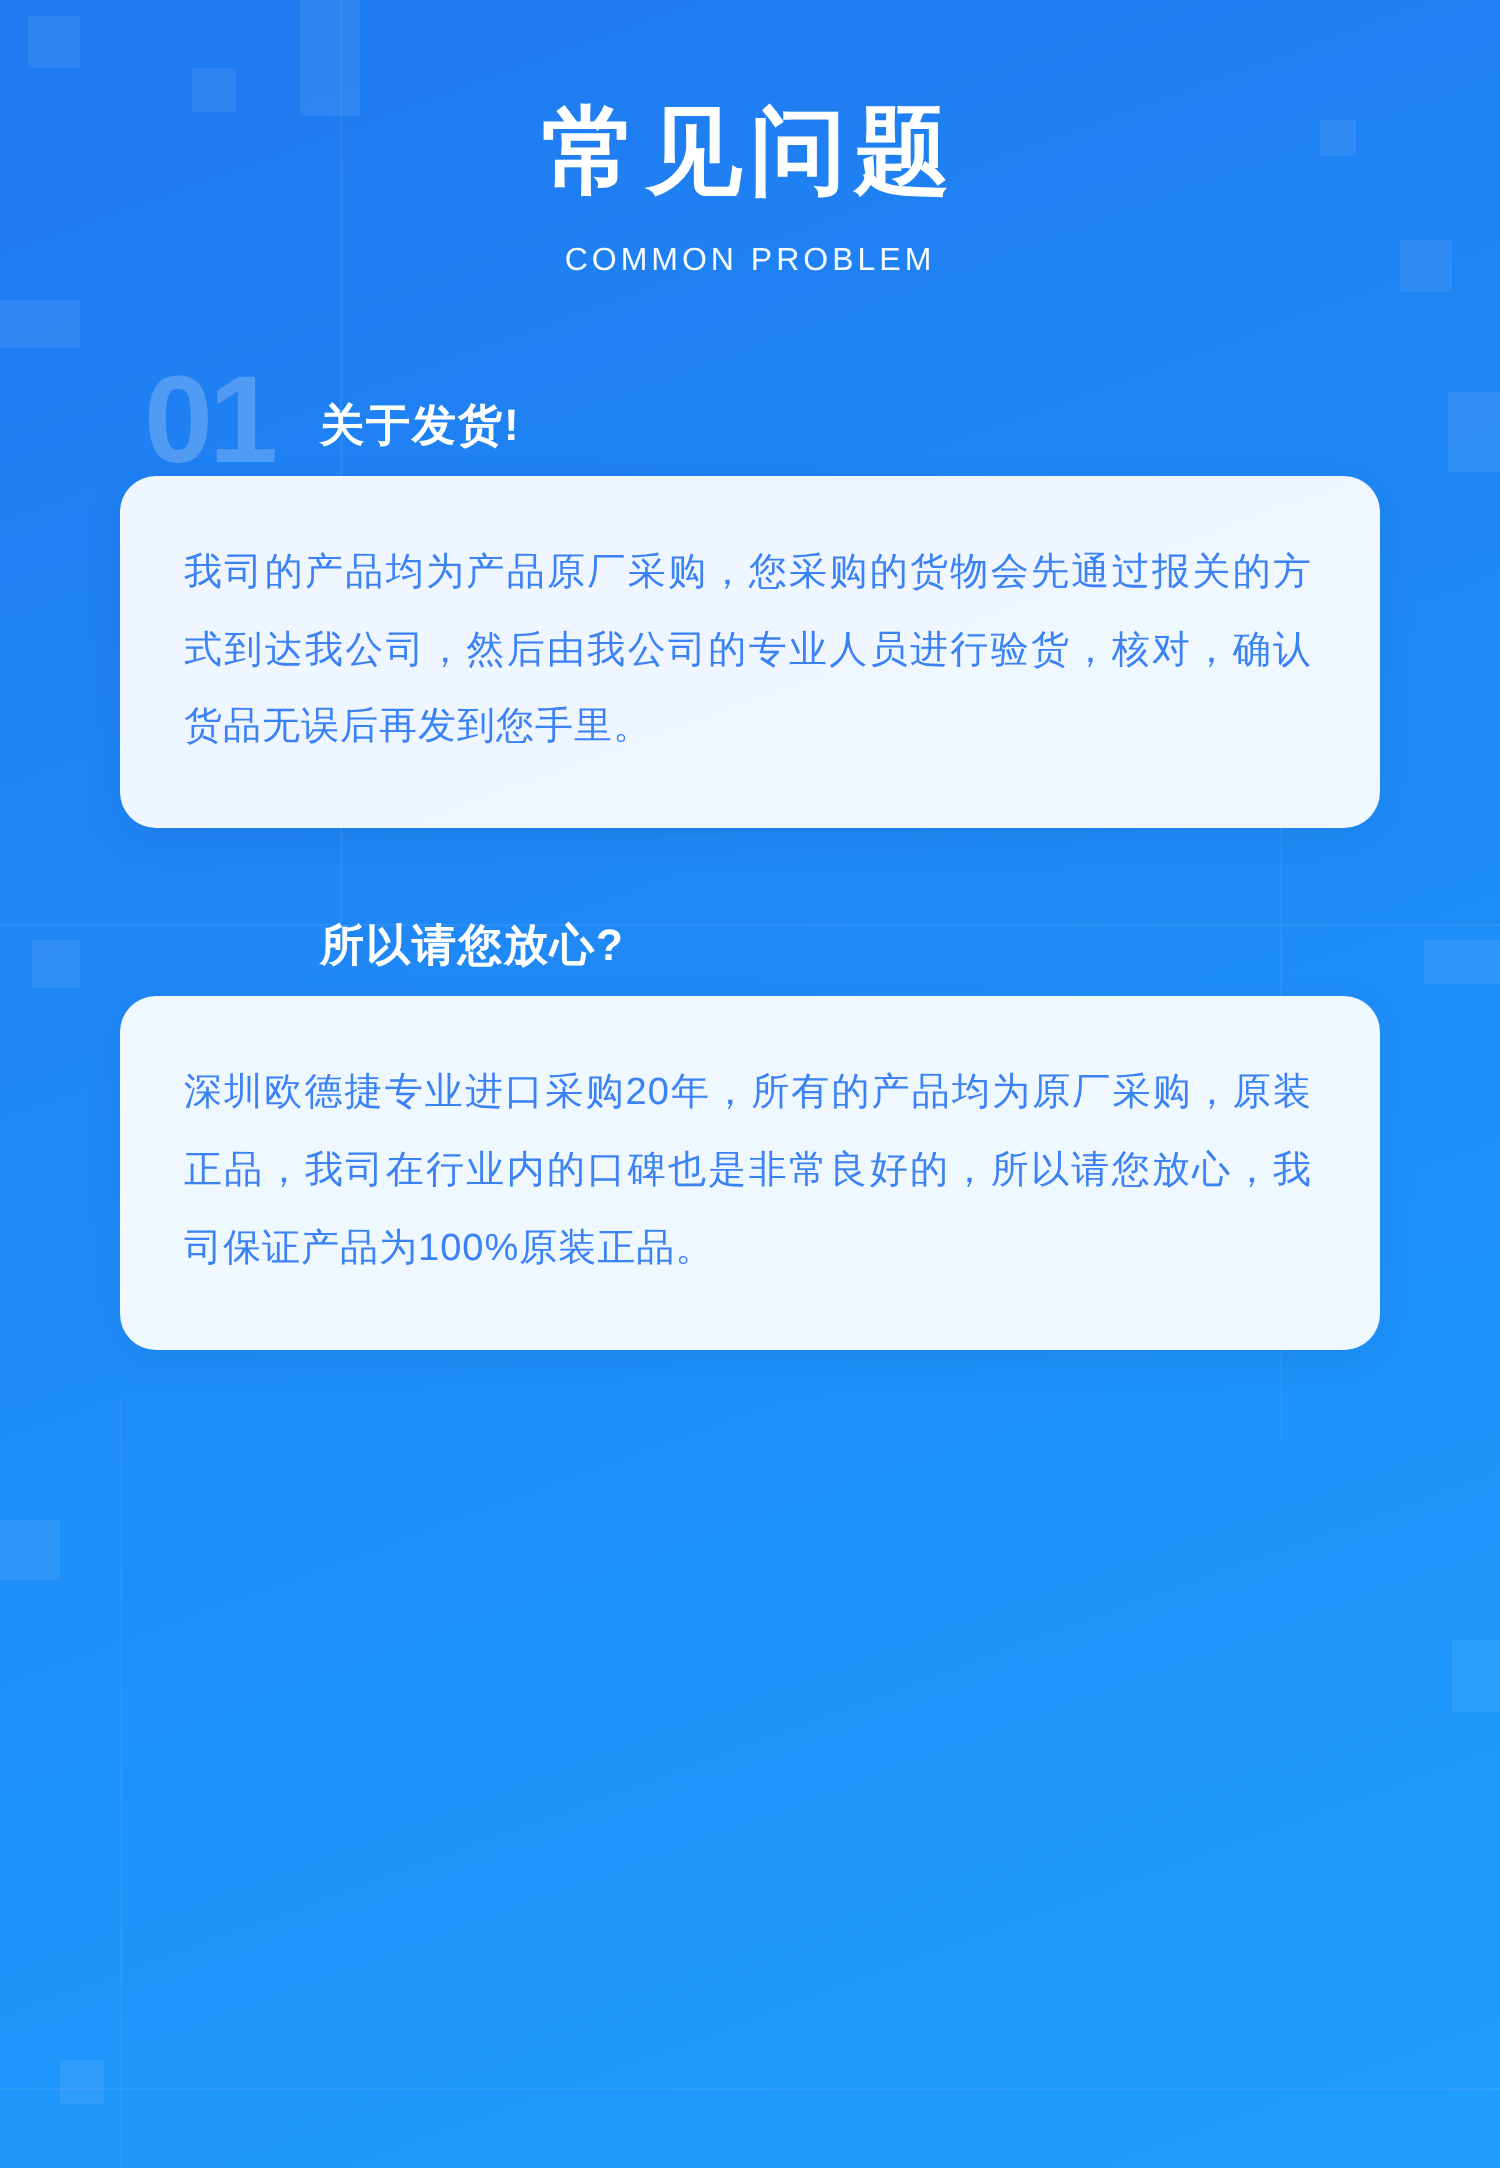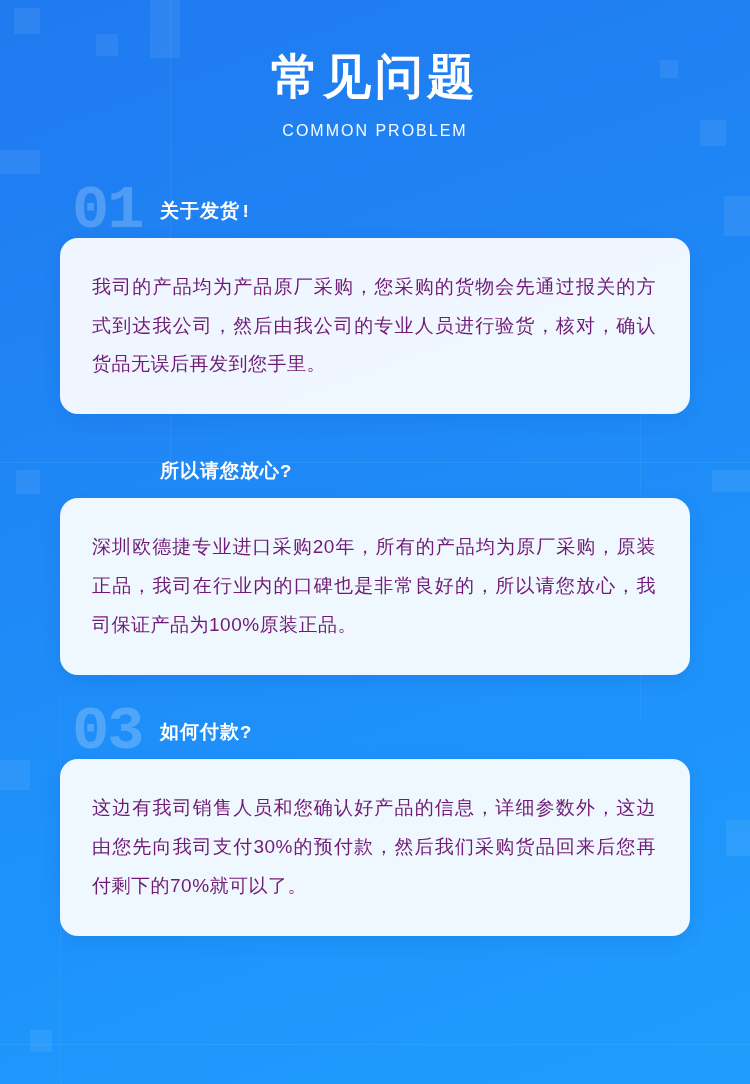--- a/index.html
+++ b/index.html
@@ -58,53 +58,52 @@
   }
   .faq-item {
     position: relative;
     margin-bottom: 34px;
   }
   .faq-head {
     position: relative;
     height: 58px;
     padding-left: 36px;
     box-sizing: border-box;
-    font-family: Liberation Mono, monospace;
   }
   .faq-num {
     position: absolute;
     left: 72px;
     top: -8px;
     font-size: 62px;
     font-weight: bold;
     color: rgba(255,255,255,0.22);
     line-height: 1;
     letter-spacing: -2px;
   }
   .faq-q {
     position: absolute;
     left: 160px;
     top: 10px;
-    font-size: 19px;
+    font-size: 22px;
     font-weight: bold;
     color: #ffffff;
     letter-spacing: 1px;
   }
   .faq-card {
     margin: 0 60px 0 60px;
     background: rgba(255,255,255,0.93);
     border-radius: 18px;
     padding: 30px 34px 30px 32px;
     box-sizing: border-box;
     box-shadow: 0 6px 18px rgba(10,60,140,0.10);
   }
   .faq-text {
     font-size: 19px;
     line-height: 2.05;
-    color: #701a75;
+    color: #3b82f6;
     letter-spacing: 0.5px;
     margin: 0;
     text-align: justify;
   }
   .item1 .faq-card { margin-top: -8px; }
   .item2 .faq-card { margin-top: -8px; }
   .item3 .faq-card { margin-top: -8px; }
 </style>
 </head>
 <body>
@@ -150,24 +149,15 @@
 
     <div class="faq-item item2">
       <div class="faq-head">
         <div class="faq-q">所以请您放心?</div>
       </div>
       <div class="faq-card">
         <p class="faq-text">深圳欧德捷专业进口采购20年，所有的产品均为原厂采购，原装正品，我司在行业内的口碑也是非常良好的，所以请您放心，我司保证产品为100%原装正品。</p>
       </div>
     </div>
 
-    <div class="faq-item item3">
-      <div class="faq-head">
-        <div class="faq-num">03</div>
-        <div class="faq-q">如何付款?</div>
-      </div>
-      <div class="faq-card">
-        <p class="faq-text">这边有我司销售人员和您确认好产品的信息，详细参数外，这边由您先向我司支付30%的预付款，然后我们采购货品回来后您再付剩下的70%就可以了。</p>
-      </div>
-    </div>
 
   </div>
 </div>
 
 </body></html>

